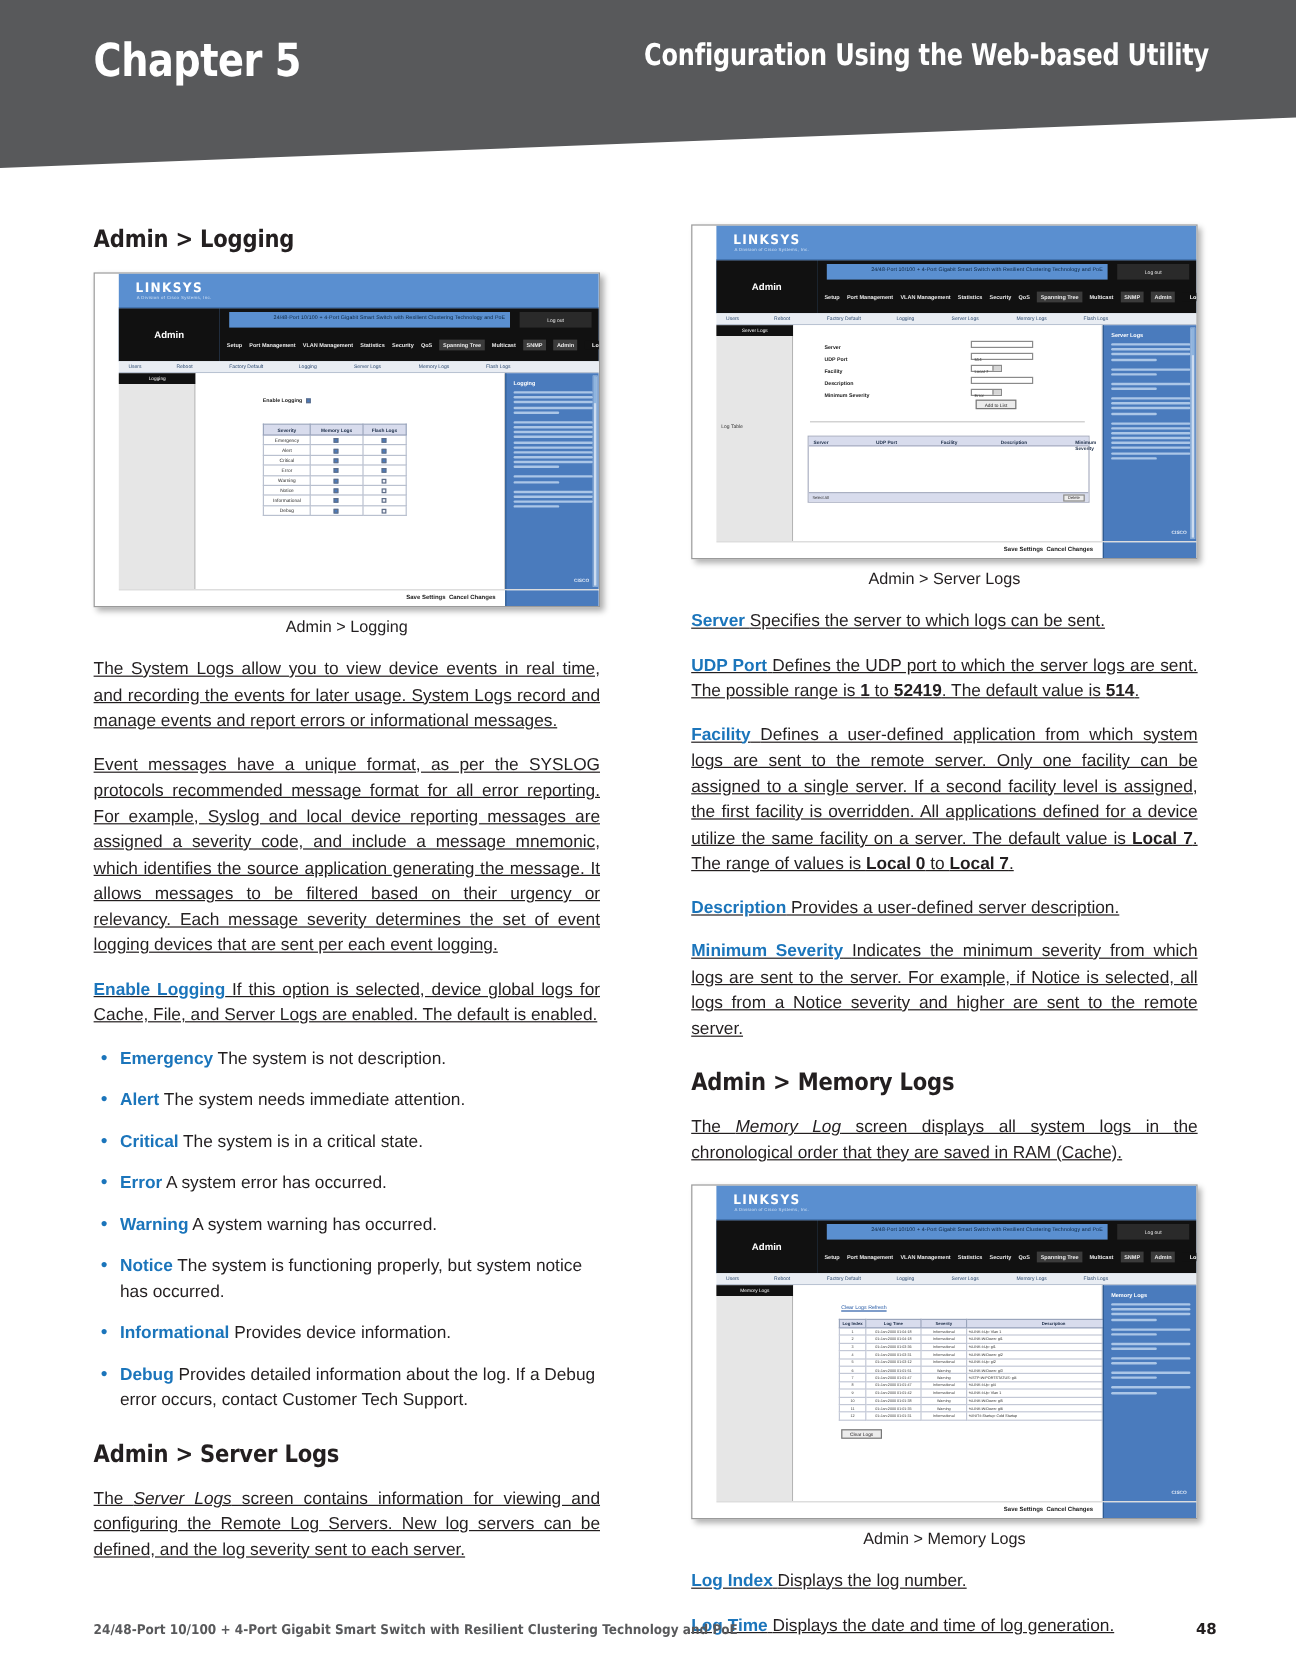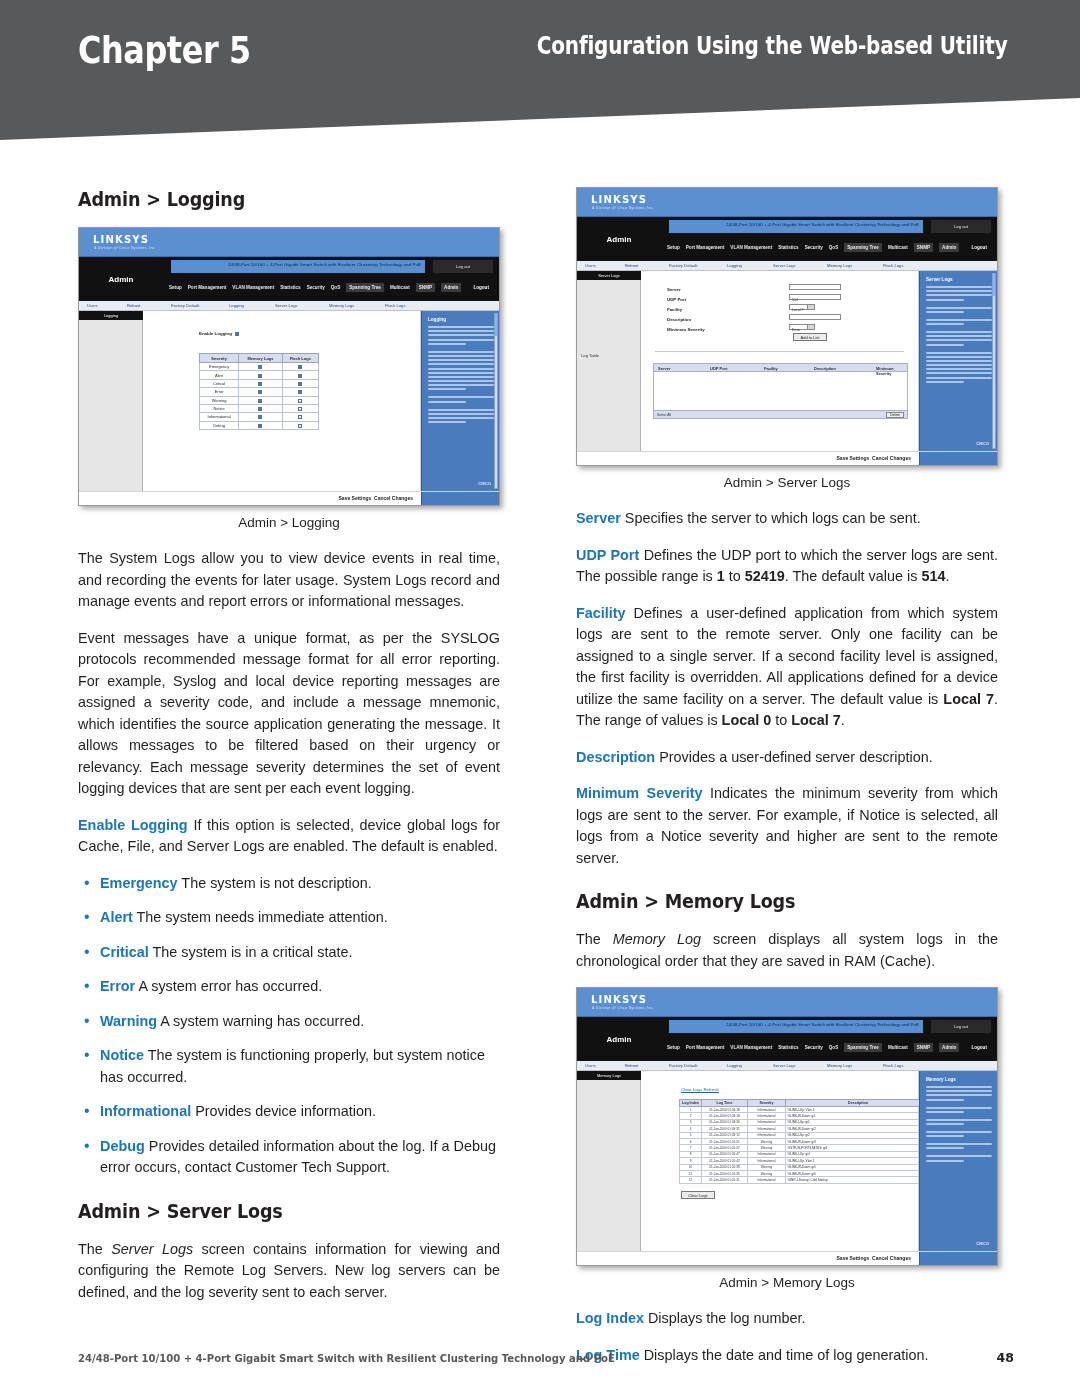--- a/index.html
+++ b/index.html
@@ -76,20 +76,21 @@
   }
   h2.tight-top { margin-top: 20px; }
 
   p.body {
     font-family: "Liberation Sans", sans-serif;
     font-size: 14.4px;
     line-height: 21.5px;
     text-align: justify;
     margin: 0 0 15px 0;
     color: #231f20;
+    text-decoration: underline;
   }
   p.body:last-child { margin-bottom: 0; }
   .term { color: #1b75bb; font-weight: bold; }
   .b    { font-weight: bold; }
   .i    { font-style: italic; }
 
   ul.sev-list {
     list-style: none;
     margin: 0 0 15px 0;
     padding: 0;
@@ -122,20 +123,21 @@
     margin-bottom: 18px;
   }
 
   .shot {
     position: relative;
     width: 422px;
     background: #ffffff;
     border: 1px solid #9a9a9a;
     box-shadow: 3px 3px 5px rgba(0,0,0,0.32);
     overflow: hidden;
+    padding-left: 20px;
   }
   .shot-logo-bar {
     height: 29px;
     background: #5a8fd0;
     position: relative;
     border-bottom: 1px solid #3f6ea8;
   }
   .shot-logo {
     position: absolute;
     left: 14px; top: 5px;

